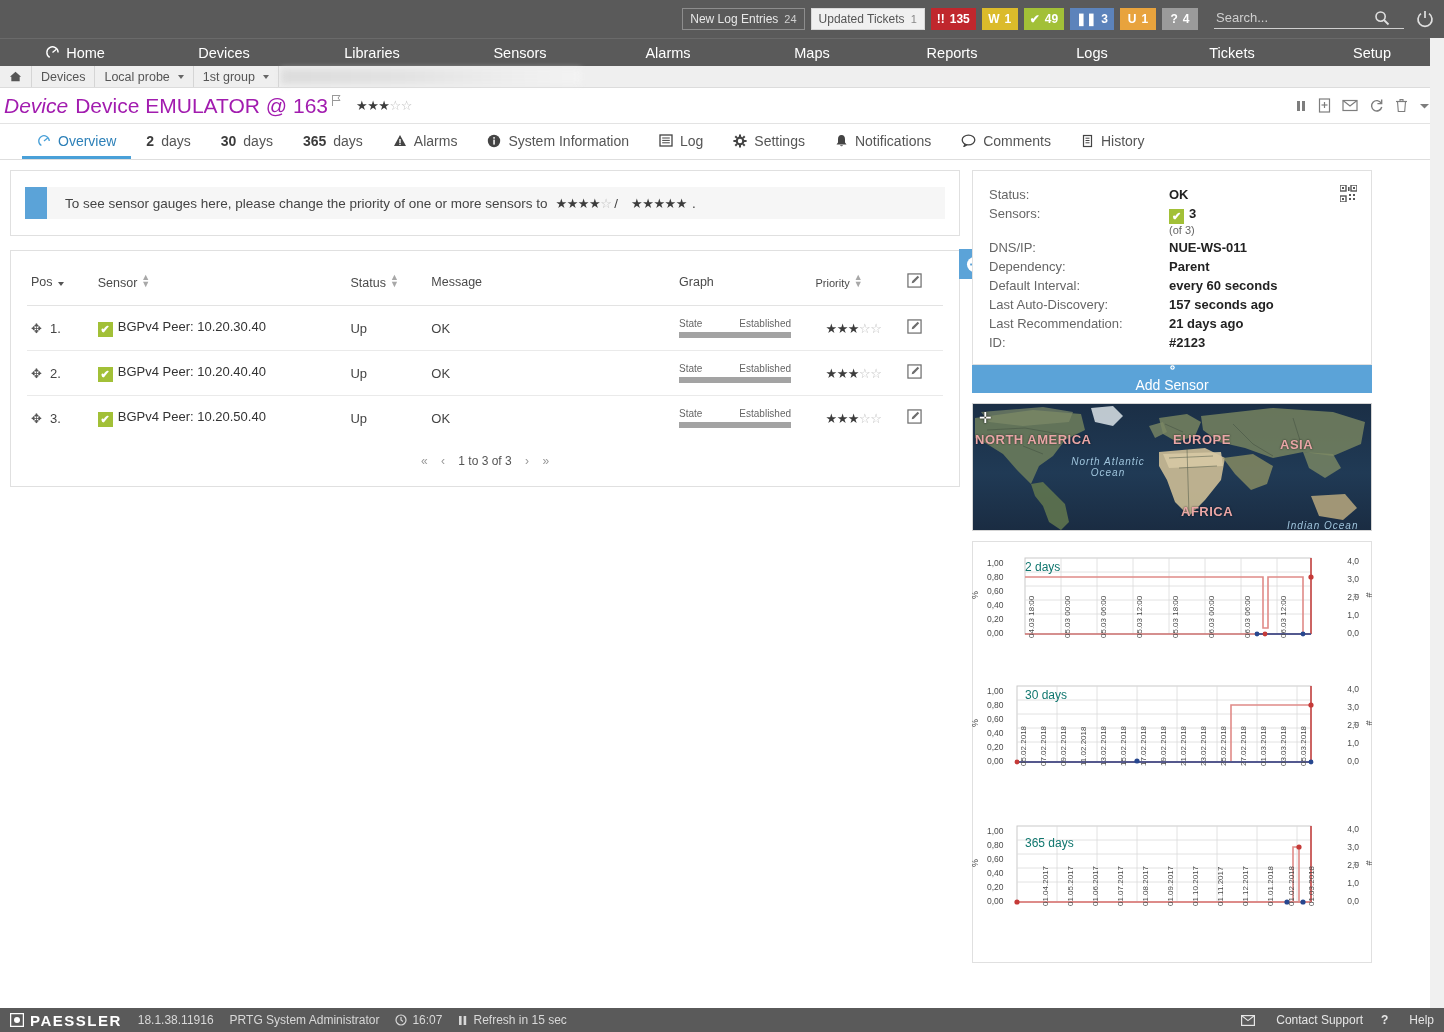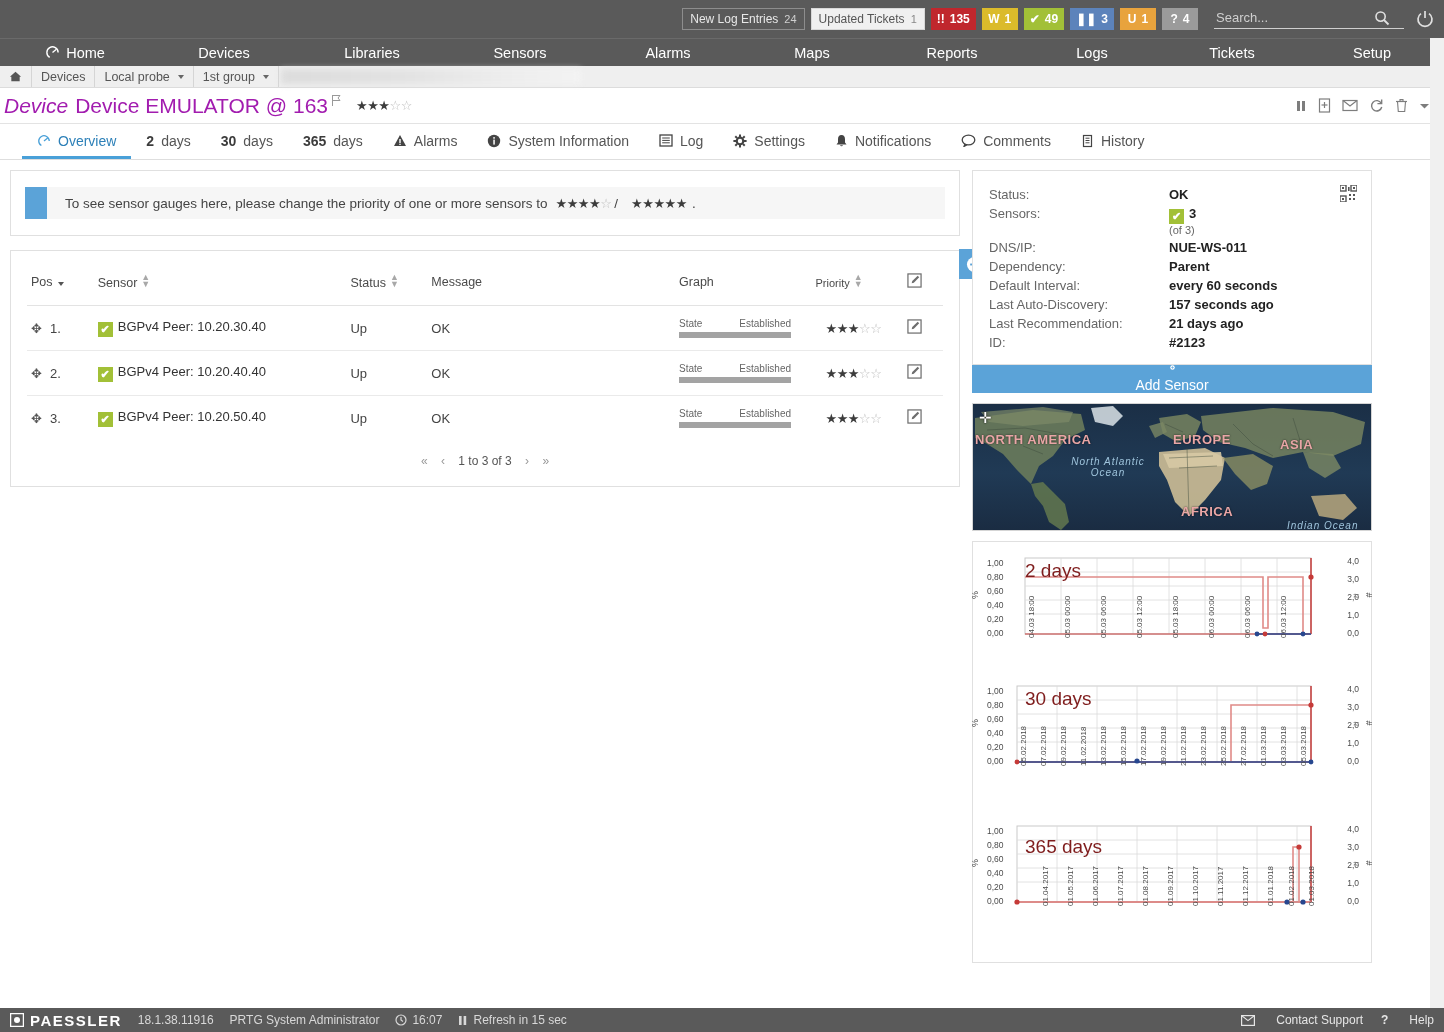--- a/index.html
+++ b/index.html
@@ -175,21 +175,21 @@
   .mapplus { position:absolute; left:6px; top:6px; color:#fff; font-size:15px; line-height:1;
              text-shadow:0 0 2px #000; z-index:4; cursor:pointer;}
   .continent { position:absolute; color:#e9a6a6; font-weight:bold; font-size:13px;
                letter-spacing:0.5px; text-shadow:0 0 2px rgba(0,0,0,.7); }
   .ocean { position:absolute; color:#9fc4dc; font-style:italic; font-size:10px;
            letter-spacing:1px; }
 
   
   .chartscard { margin-top:10px; padding:6px 4px; }
   .chartblock { position:relative; height:128px; }
-  .chart-title { position:absolute; font-size:19px; color:#7f1d1d; z-index:5; }
+  .chart-title { position:absolute; font-size:12px; color:#0f766e; z-index:5; }
   .ylabel { position:absolute; font-size:9px; color:#444; transform:rotate(-90deg); }
   .tick { position:absolute; font-size:8.5px; color:#4a4a4a; }
   .xtick { position:absolute; font-size:8px; color:#4a4a4a;
            transform-origin:left top; transform:rotate(-90deg); white-space:nowrap; }
   .maxlbl { position:absolute; font-size:8.5px; color:#666; }
   .updown { position:absolute; font-size:10px; color:#777; }
 
   
   .footer {
     position:absolute; bottom:0; left:0; width:1444px; height:24px;

